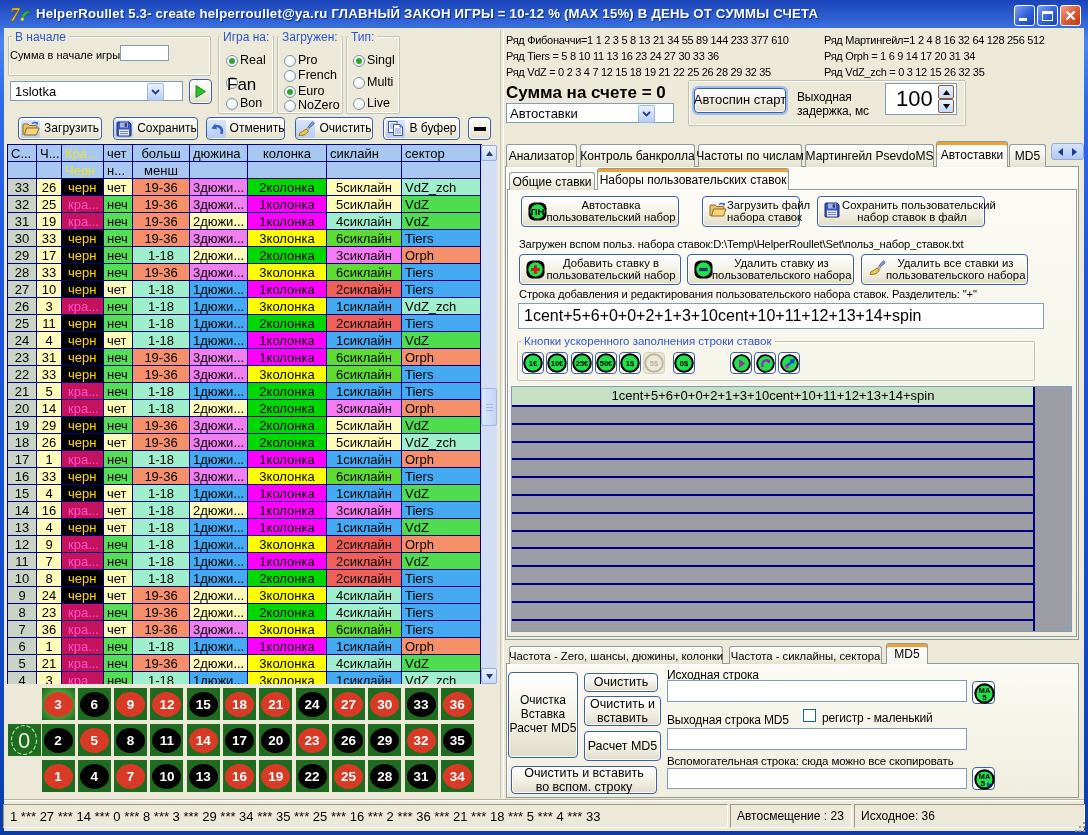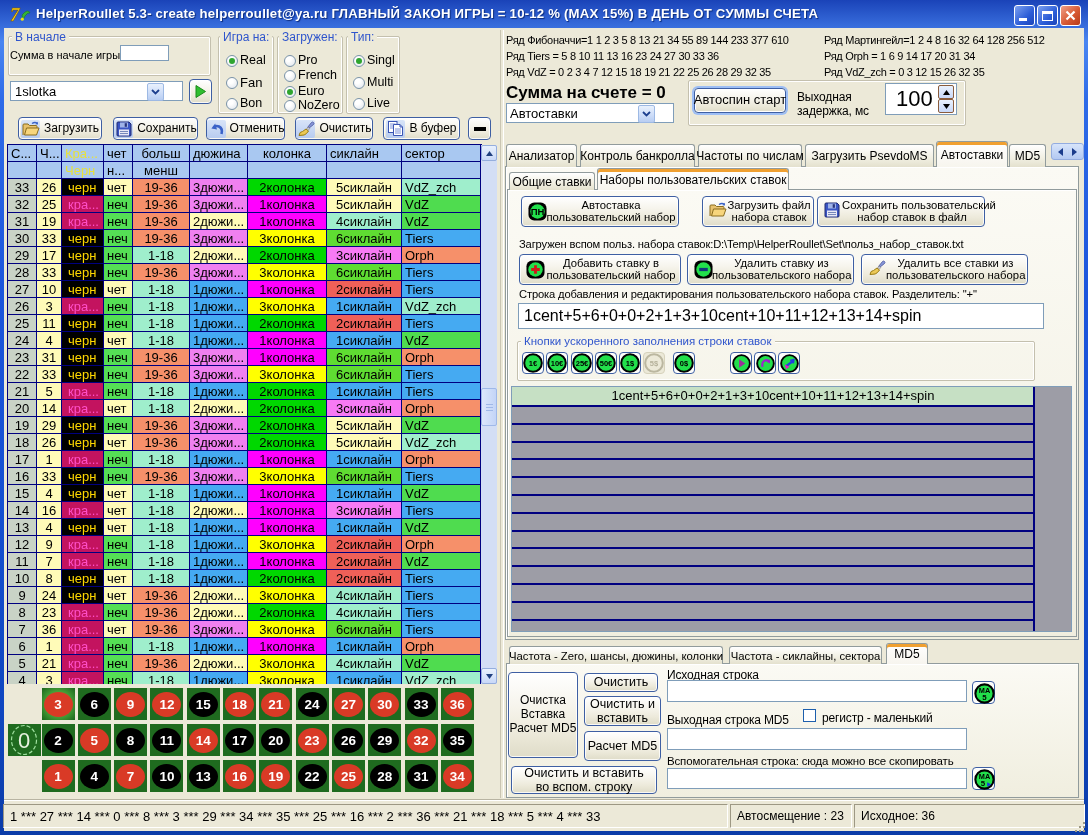--- a/index.html
+++ b/index.html
@@ -104,21 +104,21 @@
         <path d="M3 1.5 L12.5 7.5 L3 13.5 Z" fill="#2FBF2F" stroke="#1A8A1A" stroke-width="1"></path>
       </svg>
     </div>
     <div class="gbx" style="left:218px;top:36px;width:56px;height:78px"></div>
     <div class="glab" style="left:220px;top:30px">Игра на:</div>
     <span class="radio" style="left:226px;top:55px">
       <span class="rdot"></span>
     </span>
     <span class="rlab" style="left:240px;top:53px;font-size:12.5px">Real</span>
     <span class="radio" style="left:226px;top:77px"></span>
-    <span class="rlab" style="left:240px;top:75px;font-size:13px">Fan</span>
+    <span class="rlab" style="left:227px;top:75px;font-size:17px">Fan</span>
     <span class="radio" style="left:226px;top:98px"></span>
     <span class="rlab" style="left:240px;top:96px;font-size:12.5px">Bon</span>
     <div class="gbx" style="left:277px;top:36px;width:66px;height:78px"></div>
     <div class="glab" style="left:279px;top:30px">Загружен:</div>
     <span class="radio" style="left:284px;top:55px"></span>
     <span class="rlab" style="left:298px;top:53px;font-size:12.5px">Pro</span>
     <span class="radio" style="left:284px;top:70px"></span>
     <span class="rlab" style="left:298px;top:68px;font-size:12.5px">French</span>
     <span class="radio" style="left:284px;top:86px">
       <span class="rdot"></span>
@@ -760,21 +760,21 @@
     </div>
     <div class="sbbtn" style="left:938px;top:99px;width:16px;height:14px;border-color:#8A5C3C">
       <svg width="7" height="5" viewBox="0 0 7 5">
         <path d="M0 0 L7 0 L3.5 5 Z" fill="#000"></path>
       </svg>
     </div>
     <div class="page" style="left:505px;top:166px;width:574px;height:474px"></div>
     <div class="tab" style="left:506px;top:144px;width:71px;height:23px">Анализатор</div>
     <div class="tab" style="left:580px;top:144px;width:115px;height:23px">Контроль банкролла</div>
     <div class="tab" style="left:698px;top:144px;width:104px;height:23px">Частоты по числам</div>
-    <div class="tab" style="left:805px;top:144px;width:129px;height:23px">Загрузить PsevdoMS</div>
+    <div class="tab" style="left:805px;top:144px;width:129px;height:23px">Мартингейл PsevdoMS</div>
     <div class="tab" style="left:1009px;top:144px;width:37px;height:23px">MD5</div>
     <div class="tab tabsel" style="left:936px;top:141px;width:72px;height:26px">Автоставки</div>
     <div style="position:absolute;left:1051px;top:143px;width:33px;height:17px;border:1px solid #93ACE0;border-radius:3px;background:linear-gradient(180deg,#D7E4FA,#B3C9F2);display:flex;align-items:center;justify-content:space-around">
       <svg width="6" height="8" viewBox="0 0 6 8">
         <path d="M6 0 L1 4 L6 8 Z" fill="#1A3C8C"></path>
       </svg>
       <svg width="6" height="8" viewBox="0 0 6 8">
         <path d="M0 0 L5 4 L0 8 Z" fill="#1A3C8C"></path>
       </svg>
     </div>
@@ -782,21 +782,21 @@
     <div class="tab" style="left:509px;top:172px;width:86px;height:18px">Общие ставки</div>
     <div class="tab tabsel" style="left:597px;top:168px;width:192px;height:22px">Наборы пользовательских ставок</div>
     <div class="btn" style="left:521px;top:196px;width:158px;height:31px;font-size:11.3px">
       <span style="position:absolute;left:6px;top:5px"><svg width="19" height="19" viewBox="0 0 20 20">
           <rect x="0.5" y="0.5" width="19" height="19" rx="6" fill="#000"></rect>
           <circle cx="10" cy="10" r="7.6" fill="#22DF4B"></circle>
           <text x="10" y="13.8" text-anchor="middle" font-family="Liberation Sans" font-size="10" font-weight="bold" fill="#000">ПН</text>
         </svg></span>
       <span style="position:absolute;left:24px;right:2px;top:50%;transform:translateY(-50%)">Автоставка<br>пользовательский набор</span>
     </div>
-    <div class="btn" style="left:702px;top:196px;width:112px;height:31px;font-size:11.3px">
+    <div class="btn" style="left:702px;top:196px;width:98px;height:31px;font-size:11.3px">
       <span style="position:absolute;left:6px;top:5px"><svg width="18" height="16" viewBox="0 0 18 16">
 <path d="M1 14 L1 4 Q1 3 2 3 L6 3 L7.5 4.5 L14 4.5 Q15 4.5 15 5.5 L15 7" fill="#E8C26E" stroke="#8A6D1F" stroke-width="1"></path>
 <path d="M2.5 14 L4.5 7 L17 7 L14.5 14 Z" fill="#F7D57C" stroke="#8A6D1F" stroke-width="1"></path>
 <path d="M10 2.5 Q13 0.5 15.5 2.5" fill="none" stroke="#3A62C8" stroke-width="1.4"></path>
 <path d="M15.8 0.8 L16 3.4 L13.4 3.2 Z" fill="#3A62C8"></path>
         </svg></span>
       <span style="position:absolute;left:24px;right:2px;top:50%;transform:translateY(-50%)">Загрузить файл<br>набора ставок</span>
     </div>
     <div class="btn" style="left:817px;top:196px;width:168px;height:31px;font-size:11.3px">
       <span style="position:absolute;left:6px;top:5px"><svg width="16" height="16" viewBox="0 0 16 16">

